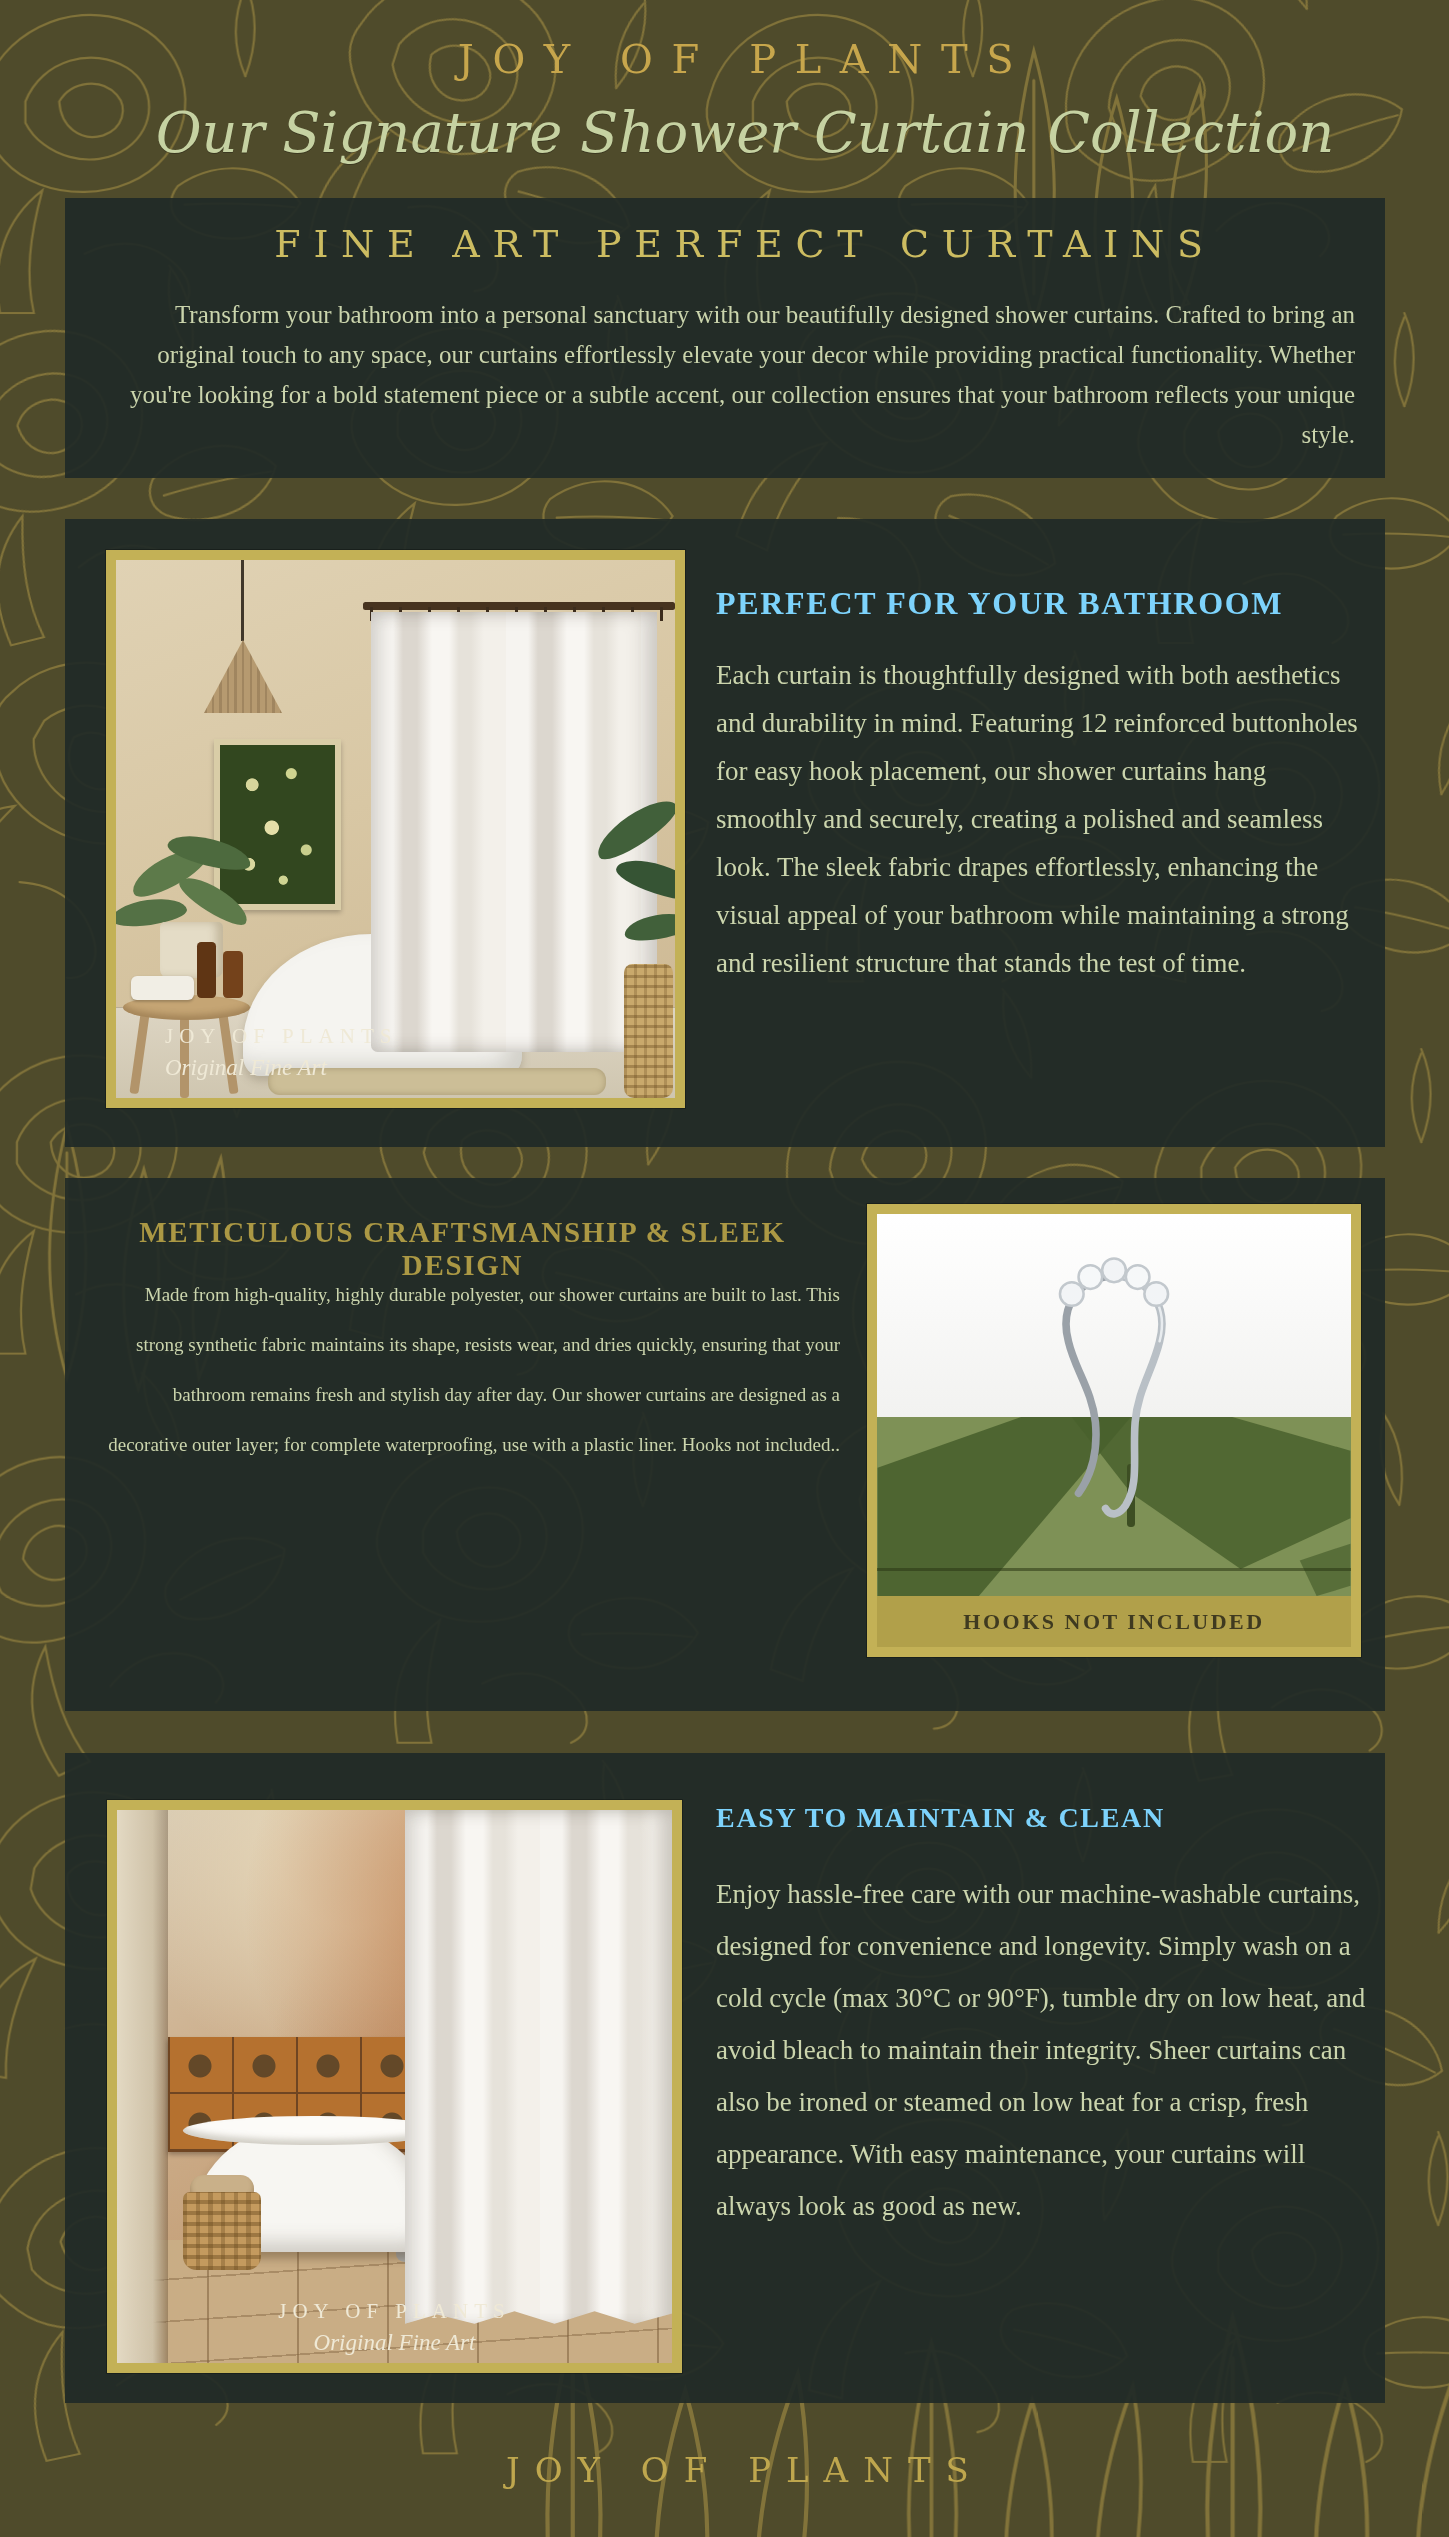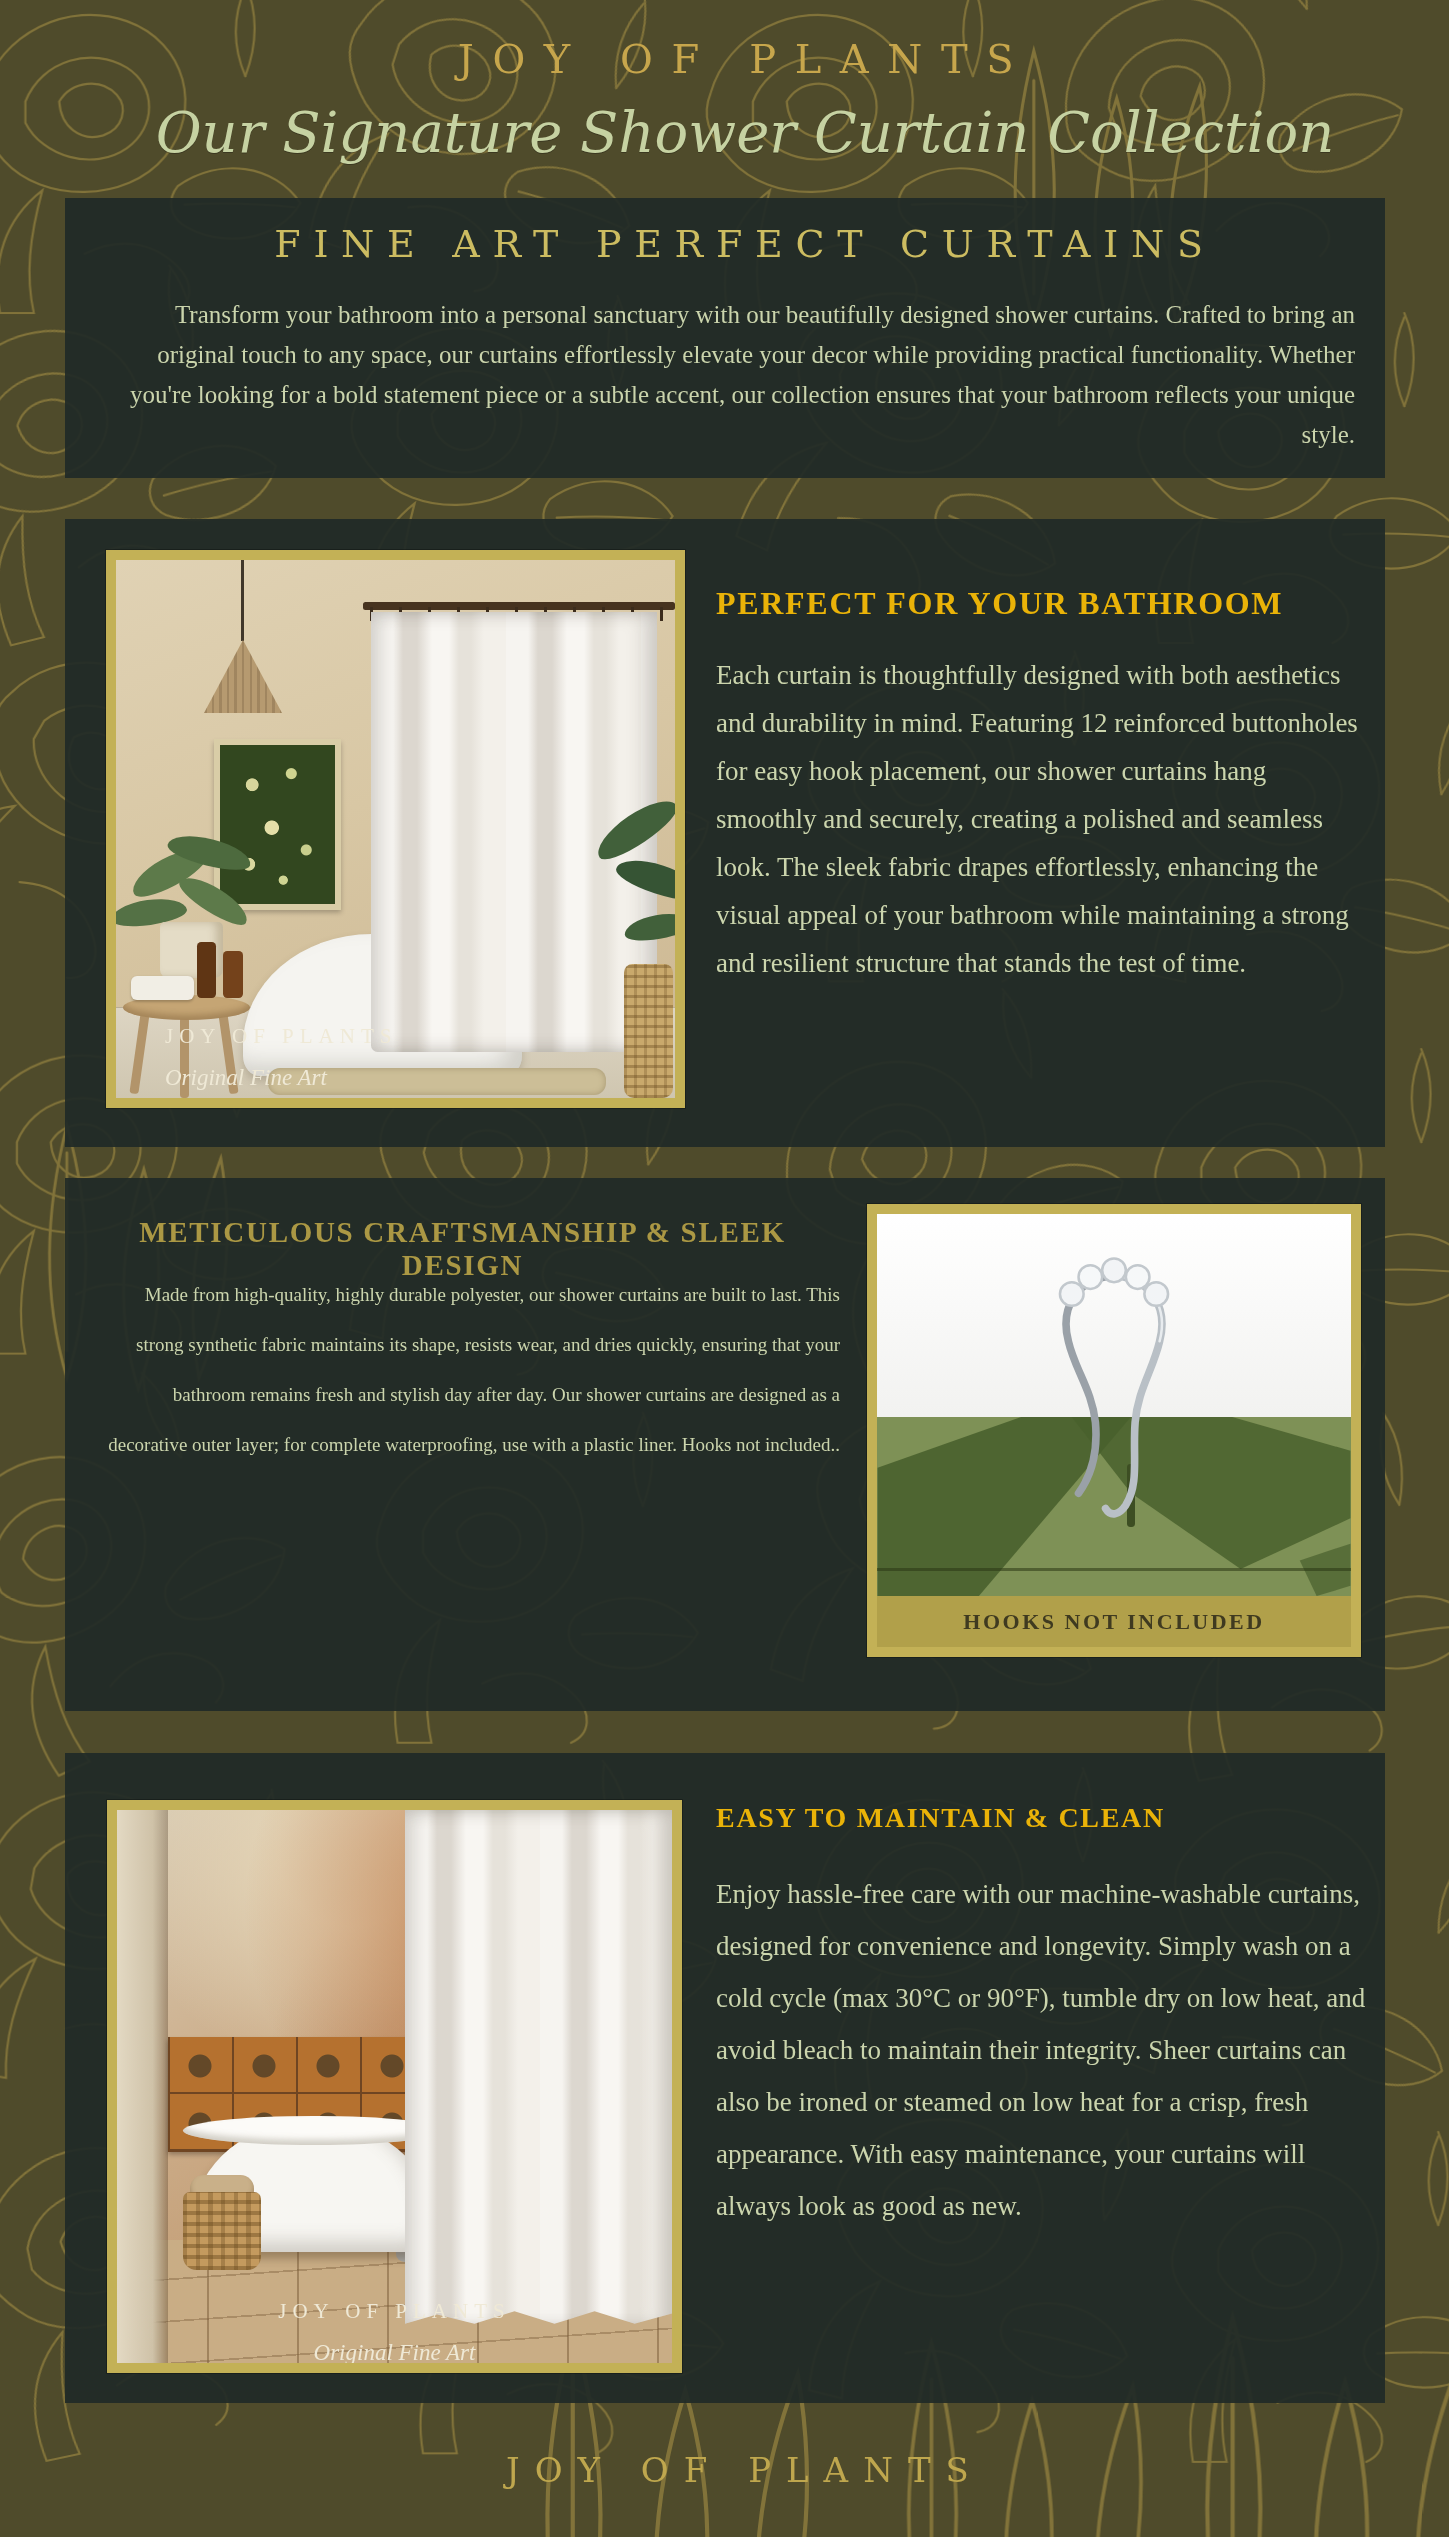--- a/index.html
+++ b/index.html
@@ -24,21 +24,21 @@
     font-style:italic;font-size:56px;color:#c6d2a2;font-family:"DejaVu Serif",serif;
     text-shadow:0 0.8px 0 rgba(0,0,0,.25);}
 
   
   #intro-title{position:absolute;top:222px;left:0;width:100%;text-align:center;z-index:3;
     color:#ccbc61;font-size:38px;letter-spacing:12.7px;font-weight:400;font-family:"DejaVu Serif",serif;}
   #intro-body{position:absolute;top:295px;left:95px;width:1260px;z-index:3;text-align:right;
     color:#cad4ac;font-size:25px;line-height:40px;}
 
   
-  .sec-heading{position:absolute;z-index:3;color:#eab308;font-weight:bold;letter-spacing:1.7px;}
+  .sec-heading{position:absolute;z-index:3;color:#7dd3fc;font-weight:bold;letter-spacing:1.7px;}
   #h-bathroom{top:585px;left:716px;font-size:32px;}
   #h-craft{top:1216px;left:80px;width:765px;text-align:center;font-size:29px;color:#ab9844;}
   #h-clean{top:1802px;left:716px;font-size:28px;}
   .sec-body{position:absolute;z-index:3;color:#cbd5ad;}
   #b-bathroom{top:651px;left:716px;width:645px;font-size:27px;line-height:48px;}
   #b-craft{top:1270px;left:97px;width:743px;font-size:19px;line-height:50px;text-align:right;}
   #b-clean{top:1868px;left:716px;width:651px;font-size:27px;line-height:52px;}
   #size-note{position:absolute;top:1660px;left:846px;width:533px;z-index:3;text-align:center;
     color:#d5dbba;font-size:25px;letter-spacing:7.6px;}
 
@@ -86,21 +86,21 @@
   .bottle{position:absolute;border-radius:4.2px;z-index:5;}
   .p1-rug{position:absolute;left:152px;top:508px;width:338px;height:27px;background:#ccbe97;
     border-radius:12px;z-index:6;box-shadow:inset 0 0 6.8px rgba(110,95,60,.4);}
   .p1-basket{position:absolute;left:508px;top:404px;width:49px;height:134px;background:#c9a96c;z-index:6;
     border-radius:8.5px 8.5px 10px 10px;
     background-image:repeating-linear-gradient(0deg,rgba(96,66,24,.35) 0 3.4px,transparent 3.4px 10px),
       repeating-linear-gradient(90deg,rgba(96,66,24,.25) 0 3.4px,transparent 3.4px 10px);}
   .leaf{position:absolute;border-radius:50% 50% 50% 50%/60% 60% 40% 40%;z-index:2;}
   .watermark{position:absolute;z-index:8;color:#efe9d6;}
   .wm-brand{font-size:21px;letter-spacing:6px;}
-  .wm-script{font-style:italic;font-size:23px;margin-top:16px;}
+  .wm-script{font-style:italic;font-size:23px;margin-top:6px;}
   #p1-watermark{left:49px;top:464px;}
   #p2-watermark{left:0;top:489px;width:100%;text-align:center;}
 
   
   .hk-white{position:absolute;left:0;top:0;width:100%;height:203px;
     background:linear-gradient(#ffffff,#f2f2f0);}
   .hk-green{position:absolute;left:0;top:203px;width:100%;height:179px;background:#7e9156;}
   .hk-seam{position:absolute;left:0;top:354px;width:100%;height:2.5px;background:rgba(42,54,20,.55);z-index:4;}
   .hk-slit{position:absolute;left:250px;top:250px;width:7.6px;height:63px;background:#3d4e23;border-radius:3.4px;z-index:4;}
   .hk-band{position:absolute;left:0;bottom:0;width:100%;height:51px;background:#b1a04a;z-index:5;

